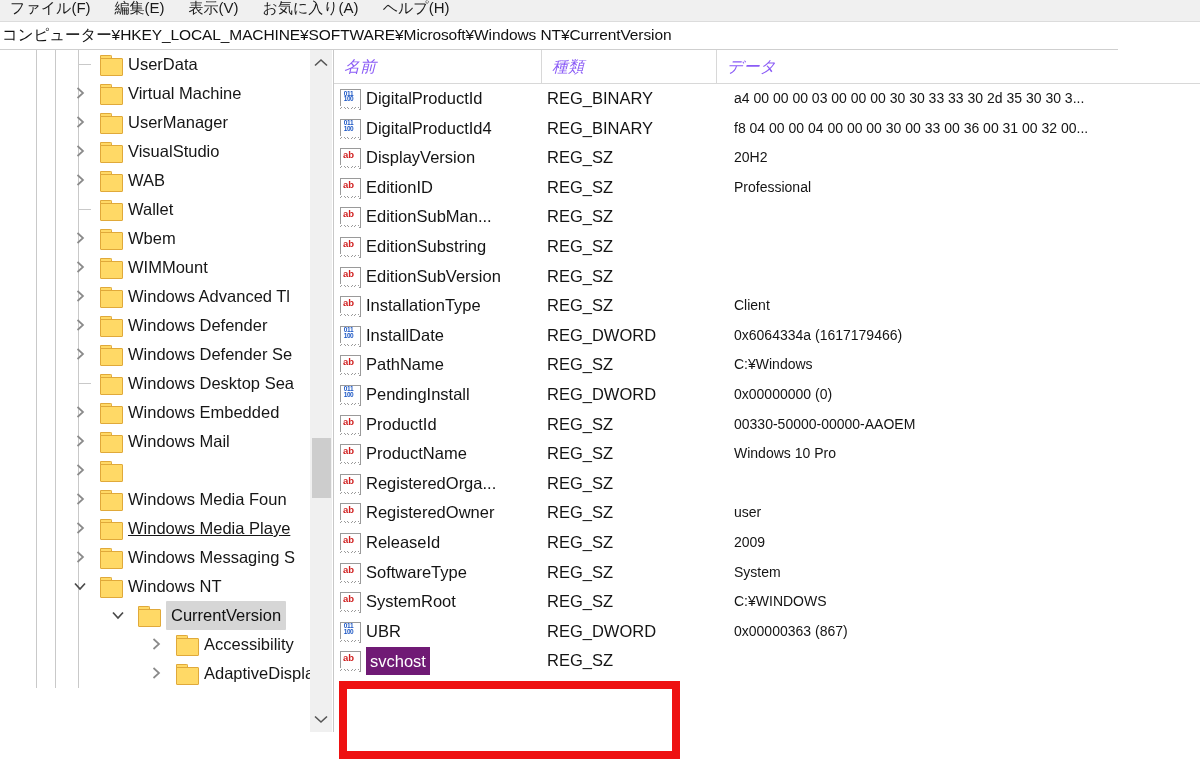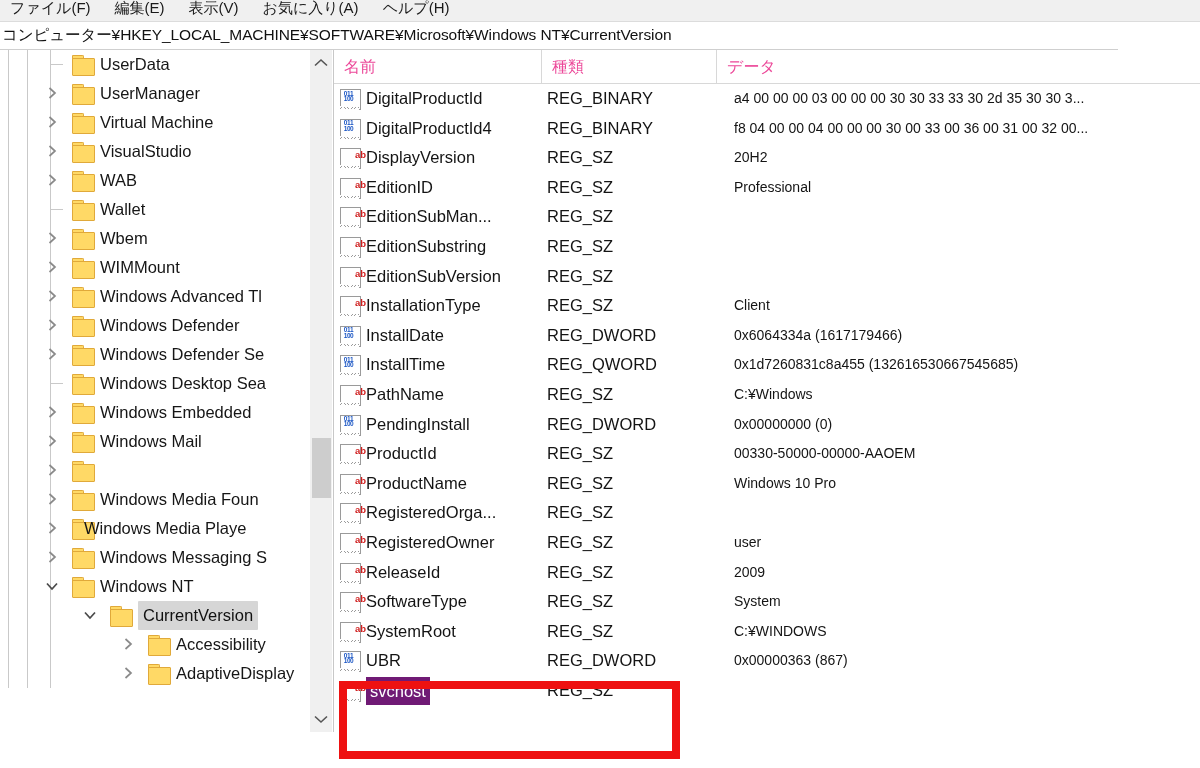--- a/index.html
+++ b/index.html
@@ -81,20 +81,21 @@
     background: #ffffff;
     border-right: 1px solid #c8c8c8;
     overflow: hidden;
   }
   .tree-inner {
     position: absolute;
     left: 0; top: 0;
     width: 310px;
     height: 682px;
     overflow: hidden;
+    padding-left: 28px;
   }
   .tree-row {
     position: relative;
     height: 29px;
     display: flex;
     align-items: center;
     white-space: nowrap;
   }
   .tree-row .guides {
     position: absolute;
@@ -202,25 +203,26 @@
   .list-header {
     position: relative;
     height: 33px;
     background: #ffffff;
     border-bottom: 1px solid #d8d8d8;
     display: flex;
   }
   .col {
     position: relative;
     font-size: 16px;
-    color: #ec4899;
+    color: #8b5cf6;
     line-height: 33px;
     padding-left: 10px;
     box-sizing: border-box;
     border-right: 1px solid #d8d8d8;
+    font-style: italic;
   }
   .col.c-name { width: 208px; }
   .col.c-type { width: 175px; }
   .col.c-data { width: 483px; border-right: none; }
 
   .rows {
     position: relative;
   }
   .vrow {
     position: relative;
@@ -261,21 +263,21 @@
     position: absolute;
     left: 1px; top: 1px;
     width: 15px;
     height: 11px;
     font-size: 9.5px;
     font-weight: bold;
     line-height: 11px;
     text-align: center;
     font-family: "Liberation Sans", sans-serif;
   }
-  .vicon.sz .lbl { color: #d02020; margin-left: 12px; }
+  .vicon.sz .lbl { color: #d02020; }
   .vicon.bin .lbl {
     color: #1b56c4;
     font-size: 6.5px;
     line-height: 5.4px;
     letter-spacing: -0.4px;
     top: 1.5px;
   }
   .vname {
     position: absolute;
     left: 32px;
@@ -364,54 +366,54 @@
             </div>
             <div class="chev" style="left: 44px;">
               <svg width="16" height="16" viewBox="0 0 16 16">
                 <path d="M5.5 3 L11 8 L5.5 13" stroke="#8a8a8a" stroke-width="1.7" fill="none"></path>
               </svg>
             </div>
             <div class="folder" style="left: 72px;">
               <div class="ftab"></div>
               <div class="fbody"></div>
             </div>
+            <div class="tree-label" style="left: 100px;">Virtual Machine</div>
+          </div>
+          <div class="tree-row">
+            <div class="guides">
+              <div class="vline" style="left: 8px;"></div>
+              <div class="vline" style="left: 27px;"></div>
+              <div class="vline" style="left: 50px;"></div>
+            </div>
+            <div class="chev" style="left: 44px;">
+              <svg width="16" height="16" viewBox="0 0 16 16">
+                <path d="M5.5 3 L11 8 L5.5 13" stroke="#8a8a8a" stroke-width="1.7" fill="none"></path>
+              </svg>
+            </div>
+            <div class="folder" style="left: 72px;">
+              <div class="ftab"></div>
+              <div class="fbody"></div>
+            </div>
             <div class="tree-label" style="left: 100px;">UserManager</div>
           </div>
           <div class="tree-row">
             <div class="guides">
               <div class="vline" style="left: 8px;"></div>
               <div class="vline" style="left: 27px;"></div>
               <div class="vline" style="left: 50px;"></div>
             </div>
             <div class="chev" style="left: 44px;">
               <svg width="16" height="16" viewBox="0 0 16 16">
                 <path d="M5.5 3 L11 8 L5.5 13" stroke="#8a8a8a" stroke-width="1.7" fill="none"></path>
               </svg>
             </div>
             <div class="folder" style="left: 72px;">
               <div class="ftab"></div>
               <div class="fbody"></div>
             </div>
-            <div class="tree-label" style="left: 100px;">Virtual Machine</div>
-          </div>
-          <div class="tree-row">
-            <div class="guides">
-              <div class="vline" style="left: 8px;"></div>
-              <div class="vline" style="left: 27px;"></div>
-              <div class="vline" style="left: 50px;"></div>
-            </div>
-            <div class="chev" style="left: 44px;">
-              <svg width="16" height="16" viewBox="0 0 16 16">
-                <path d="M5.5 3 L11 8 L5.5 13" stroke="#8a8a8a" stroke-width="1.7" fill="none"></path>
-              </svg>
-            </div>
-            <div class="folder" style="left: 72px;">
-              <div class="ftab"></div>
-              <div class="fbody"></div>
-            </div>
             <div class="tree-label" style="left: 100px;">VisualStudio</div>
           </div>
           <div class="tree-row">
             <div class="guides">
               <div class="vline" style="left: 8px;"></div>
               <div class="vline" style="left: 27px;"></div>
               <div class="vline" style="left: 50px;"></div>
             </div>
             <div class="chev" style="left: 44px;">
               <svg width="16" height="16" viewBox="0 0 16 16">
@@ -610,21 +612,21 @@
             </div>
             <div class="chev" style="left: 44px;">
               <svg width="16" height="16" viewBox="0 0 16 16">
                 <path d="M5.5 3 L11 8 L5.5 13" stroke="#8a8a8a" stroke-width="1.7" fill="none"></path>
               </svg>
             </div>
             <div class="folder" style="left: 72px;">
               <div class="ftab"></div>
               <div class="fbody"></div>
             </div>
-            <div class="tree-label" style="left: 84px;">Windows Media Playe</div>
+            <div class="tree-label" style="left: 100px; text-decoration: underline;">Windows Media Playe</div>
           </div>
           <div class="tree-row">
             <div class="guides">
               <div class="vline" style="left: 8px;"></div>
               <div class="vline" style="left: 27px;"></div>
               <div class="vline" style="left: 50px;"></div>
             </div>
             <div class="chev" style="left: 44px;">
               <svg width="16" height="16" viewBox="0 0 16 16">
                 <path d="M5.5 3 L11 8 L5.5 13" stroke="#8a8a8a" stroke-width="1.7" fill="none"></path>
@@ -804,29 +806,20 @@
           <div class="vrow">
             <div class="vicon bin">
               <div class="pg"></div>
               <div class="lbl">011<br>100</div>
             </div>
             <div class="vname">InstallDate</div>
             <div class="vtype">REG_DWORD</div>
             <div class="vdata">0x6064334a (1617179466)</div>
           </div>
           <div class="vrow">
-            <div class="vicon bin">
-              <div class="pg"></div>
-              <div class="lbl">011<br>100</div>
-            </div>
-            <div class="vname">InstallTime</div>
-            <div class="vtype">REG_QWORD</div>
-            <div class="vdata">0x1d7260831c8a455 (132616530667545685)</div>
-          </div>
-          <div class="vrow">
             <div class="vicon sz">
               <div class="pg"></div>
               <div class="lbl">ab</div>
             </div>
             <div class="vname">PathName</div>
             <div class="vtype">REG_SZ</div>
             <div class="vdata">C:¥Windows</div>
           </div>
           <div class="vrow">
             <div class="vicon bin">

